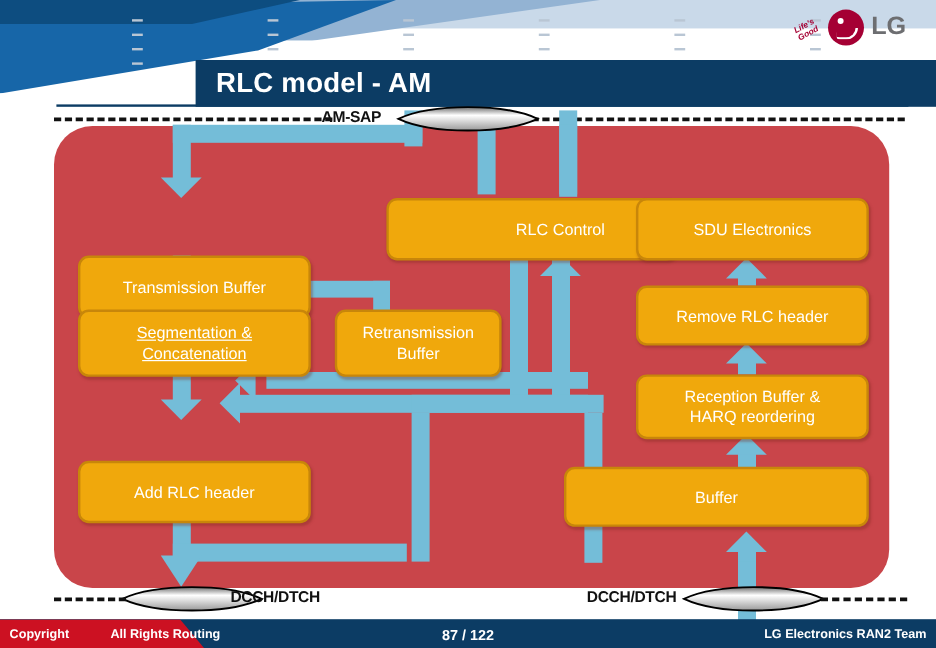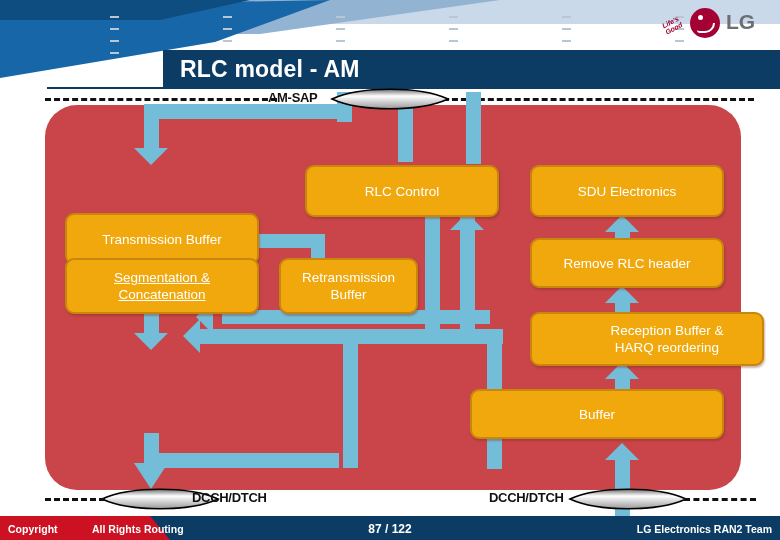--- a/index.html
+++ b/index.html
@@ -220,44 +220,47 @@
   <div class="arrow arr-up" style="left:605px;top:215px;"></div>
 
   <div class="bar" style="left:466px;top:104px;width:15px;height:60px;"></div>
 
   <div class="bar" style="left:615px;top:468px;width:15px;height:50px;"></div>
 
   <div class="fbox" style="left:65px;top:165px;width:190px;height:48px;margin-top:48px;">
     <span>Transmission Buffer</span>
   </div>
 
-  <div class="fbox" style="left:305px;top:165px;width:190px;height:48px;">
+  <div class="fbox" style="left:322px;top:165px;width:190px;height:48px;padding-left:48px;">
     <span>RLC Control</span>
   </div>
 
   <div class="fbox" style="left:530px;top:165px;width:190px;height:48px;">
     <span>SDU Electronics</span>
   </div>
 
   <div class="fbox" style="left:65px;top:258px;width:190px;height:52px;text-decoration:underline;">
     <span class="ml">Segmentation &amp;<br>Concatenation</span>
   </div>
 
   <div class="fbox" style="left:279px;top:258px;width:135px;height:52px;">
     <span class="ml">Retransmission<br>Buffer</span>
   </div>
 
   <div class="fbox" style="left:530px;top:238px;width:190px;height:46px;justify-content:center;">
     <span>Remove RLC header</span>
   </div>
 
-  <div class="fbox" style="left:530px;top:312px;width:190px;height:50px;padding-left:40px;">
+  <div class="fbox" style="left:530px;top:312px;width:190px;height:50px;">
     <span class="ml">Reception Buffer &amp;<br>HARQ reordering</span>
   </div>
 
+  <div class="fbox" style="left:65px;top:384px;width:190px;height:48px;">
+    <span>Add RLC header</span>
+  </div>
 
   <div class="fbox" style="left:470px;top:389px;width:250px;height:46px;">
     <span>Buffer</span>
   </div>
 
   <div class="lens" style="left:330px;top:88px;">
     <svg width="120" height="22" viewBox="0 0 120 22">
       <defs>
         <linearGradient id="lensg" x1="0" y1="0" x2="0" y2="1">
           <stop offset="0%" stop-color="#6f6f6f"></stop>

